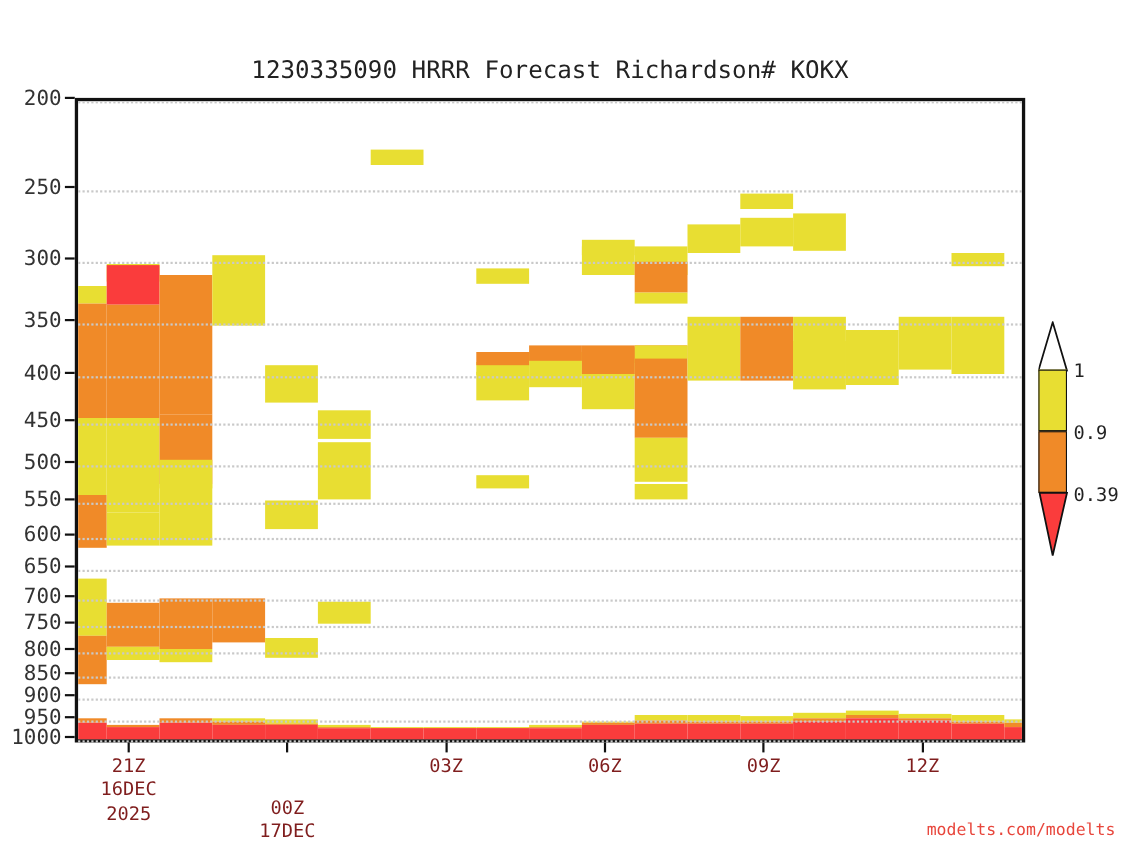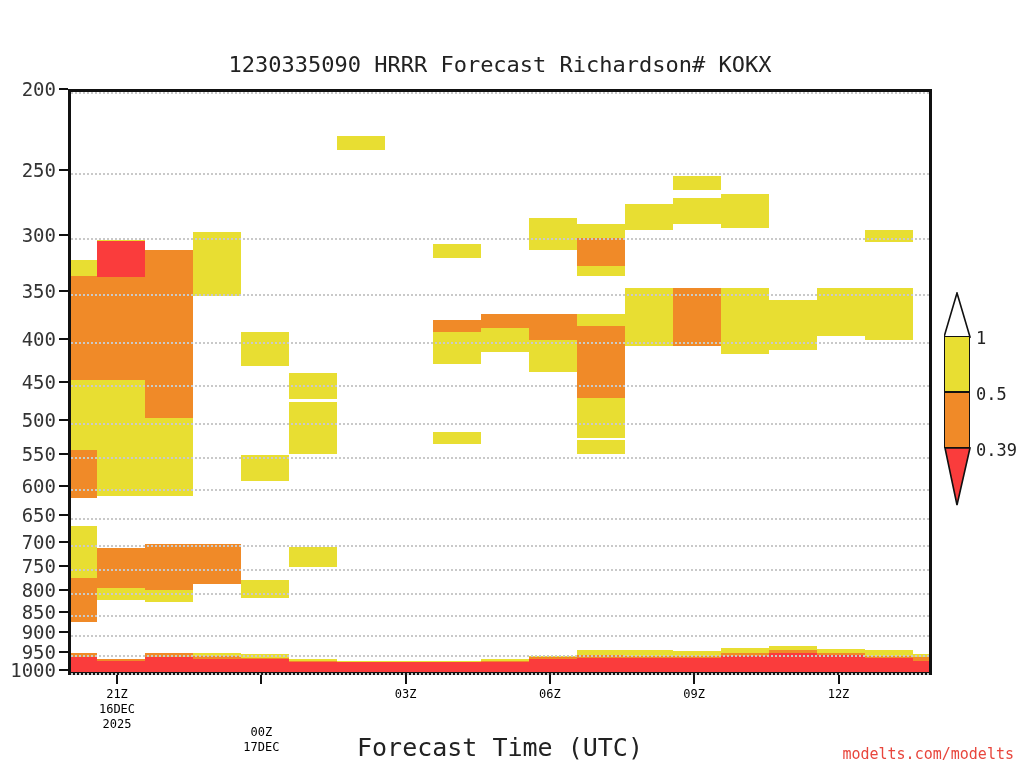--- a/index.html
+++ b/index.html
@@ -33,21 +33,21 @@
   .ylabel{
     position:absolute;text-align:right;width:58px;
     font-size:19px;color:#333;font-family:"DejaVu Sans Mono",monospace;
     line-height:1;
   }
   .ytickmark{position:absolute;width:9px;height:2px;background:#111;}
 
   .xtickmark{position:absolute;width:2px;height:9px;background:#111;}
   .xlabel{
     position:absolute;text-align:center;width:120px;
-    font-size:12px;color:#000000;font-family:"DejaVu Sans Mono",monospace;
+    font-size:17px;color:#7f1d1d;font-family:"DejaVu Sans Mono",monospace;
     line-height:1.25;white-space:pre-line;
   }
   .axis-title{
     position:absolute;left:180px;top:733px;width:640px;text-align:center;
     font-size:25px;color:#222;font-family:"DejaVu Sans Mono",monospace;
   }
   .credit{
     position:absolute;right:10px;top:745px;
     font-size:15px;color:#e8463c;font-family:"DejaVu Sans Mono",monospace;
   }
@@ -251,31 +251,30 @@
       <div class="xtickmark" style="left: 404.6px; top: 675px;"></div>
       <div class="xlabel" style="left: 345.6px; top: 687px;">03Z</div>
       <div class="xtickmark" style="left: 548.9px; top: 675px;"></div>
       <div class="xlabel" style="left: 489.9px; top: 687px;">06Z</div>
       <div class="xtickmark" style="left: 693.2px; top: 675px;"></div>
       <div class="xlabel" style="left: 634.2px; top: 687px;">09Z</div>
       <div class="xtickmark" style="left: 837.5px; top: 675px;"></div>
       <div class="xlabel" style="left: 778.5px; top: 687px;">12Z</div>
     </div>
 
-  <div class="axis-title">Forecast Time (UTC)</div>
   <div class="credit">modelts.com/modelts</div>
 
   <div id="cbar">
       <div style="position: absolute; left: 0px; top: 0px; width: 0px; height: 0px; border-left: 13px solid transparent; border-right: 13px solid transparent; border-bottom: 44px solid rgb(255, 255, 255);"></div>
       <div style="position: absolute; left: 0px; top: 0px;"><svg width="28" height="46">
           <polygon points="13,1 26,45 0,45" fill="none" stroke="#111" stroke-width="1.6"></polygon>
         </svg></div>
       <div class="cb-seg" style="top: 44px; height: 56px; background: rgb(232, 222, 50);"></div>
       <div class="cb-seg" style="top: 100px; height: 56px; background: rgb(240, 138, 40);"></div>
       <div style="position: absolute; left: 0px; top: 155px;"><svg width="28" height="60">
           <polygon points="1,1 26,1 13,58" fill="#fa3c3c" stroke="#111" stroke-width="1.6"></polygon>
         </svg></div>
       <div class="cb-lab" style="top: 36px;">1</div>
-      <div class="cb-lab" style="top: 92px;">0.5</div>
+      <div class="cb-lab" style="top: 92px;">0.9</div>
       <div class="cb-lab" style="top: 148px;">0.39</div>
     </div>
 
 </div>
 
 </body></html>

